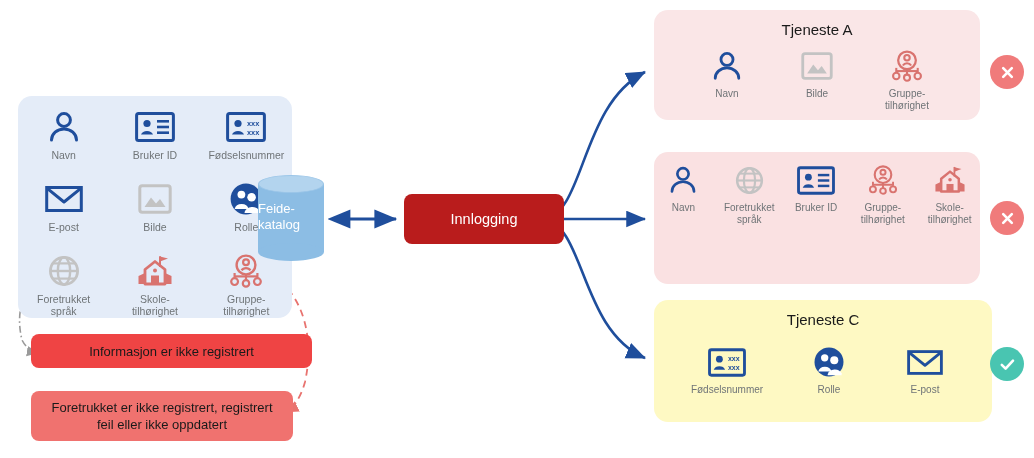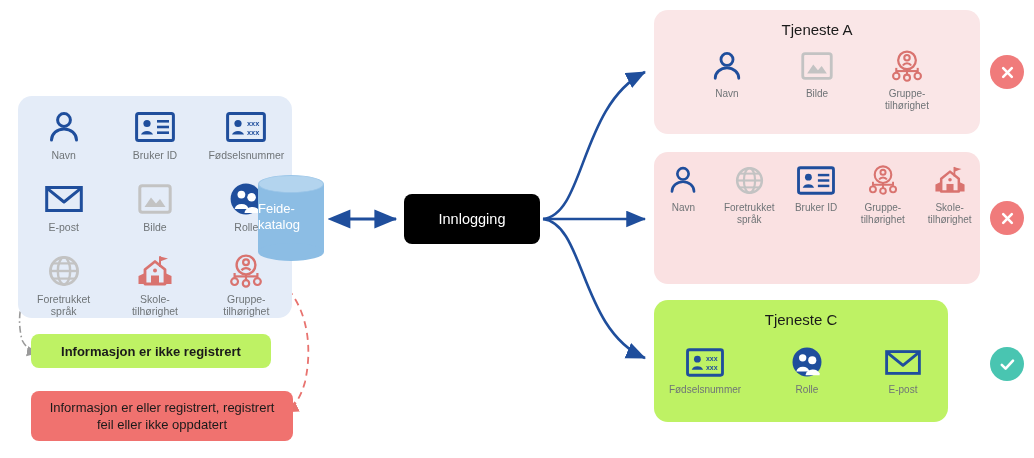--- a/index.html
+++ b/index.html
@@ -104,23 +104,23 @@
     line-height: 15.5px;
     color: #ffffff;
     white-space: pre-line;
     z-index: 3;
   }
   
   .login-box {
     position: absolute;
     left: 404px;
     top: 194px;
-    width: 136px;
+    width: 160px;
     height: 50px;
-    background: #000000;
+    background: #b91c1c;
     border-radius: 8px;
     display: flex;
     align-items: center;
     justify-content: center;
   }
   .login-lbl {
     color: #ffffff;
     font-size: 14.5px;
   }
   
@@ -154,23 +154,23 @@
     justify-content: center;
   }
   .svc-lbl {
     margin-top: 2px;
     font-size: 10px;
     line-height: 11.5px;
     color: #6f7477;
     text-align: center;
     white-space: pre-line;
   }
-  #svc-a { left: 654px; top: 10px;  width: 326px; height: 124px; background: #fae6e7; }
+  #svc-a { left: 654px; top: 10px;  width: 326px; height: 110px; background: #fae6e7; }
   #svc-b { left: 654px; top: 152px; width: 326px; height: 132px; background: #fae1e2; }
-  #svc-c { left: 654px; top: 300px; width: 294px; height: 122px; background: #bef264; }
+  #svc-c { left: 654px; top: 300px; width: 338px; height: 122px; background: #fef9c3; }
   
   .badge {
     position: absolute;
     width: 34px; height: 34px;
     border-radius: 50%;
     display: flex;
     align-items: center;
     justify-content: center;
   }
   .badge svg { display: block; }
@@ -185,21 +185,21 @@
     align-items: center;
     justify-content: center;
     text-align: center;
     font-size: 13px;
     line-height: 17px;
     color: #1a1a1a;
     padding: 0 10px;
     box-sizing: border-box;
     white-space: pre-line;
   }
-  #legend-gray { left: 31px; top: 334px; width: 240px; height: 34px; background: #bef264; font-weight: bold; }
+  #legend-gray { left: 31px; top: 334px; width: 281px; height: 34px; background: #ef4444; }
   #legend-red  { left: 31px; top: 391px; width: 262px; height: 50px; background: #f0726f; }
 </style>
 </head>
 <body>
 
 <div id="canvas">
 
   <svg id="wires" viewBox="0 0 1034 458">
     <defs>
       <marker id="ar-blue" markerWidth="9" markerHeight="9" refX="7.2" refY="3.2" orient="auto">
@@ -530,16 +530,16 @@
       <path d="M4.2,4.2 L12.8,12.8 M12.8,4.2 L4.2,12.8" stroke="#ffffff" stroke-width="2.6" stroke-linecap="round"></path>
     </svg>
   </div>
   <div class="badge" id="badge-c">
     <svg width="19" height="19" viewBox="0 0 19 19">
       <path d="M3.8,9.8 L7.6,13.6 L15,5.6" fill="none" stroke="#ffffff" stroke-width="2.6" stroke-linecap="round" stroke-linejoin="round"></path>
     </svg>
   </div>
 
   <div class="legend" id="legend-gray">Informasjon er ikke registrert</div>
-  <div class="legend" id="legend-red">Informasjon er eller registrert, registrert
+  <div class="legend" id="legend-red">Foretrukket er ikke registrert, registrert
 feil eller ikke oppdatert</div>
 
 </div>
 
 </body></html>

